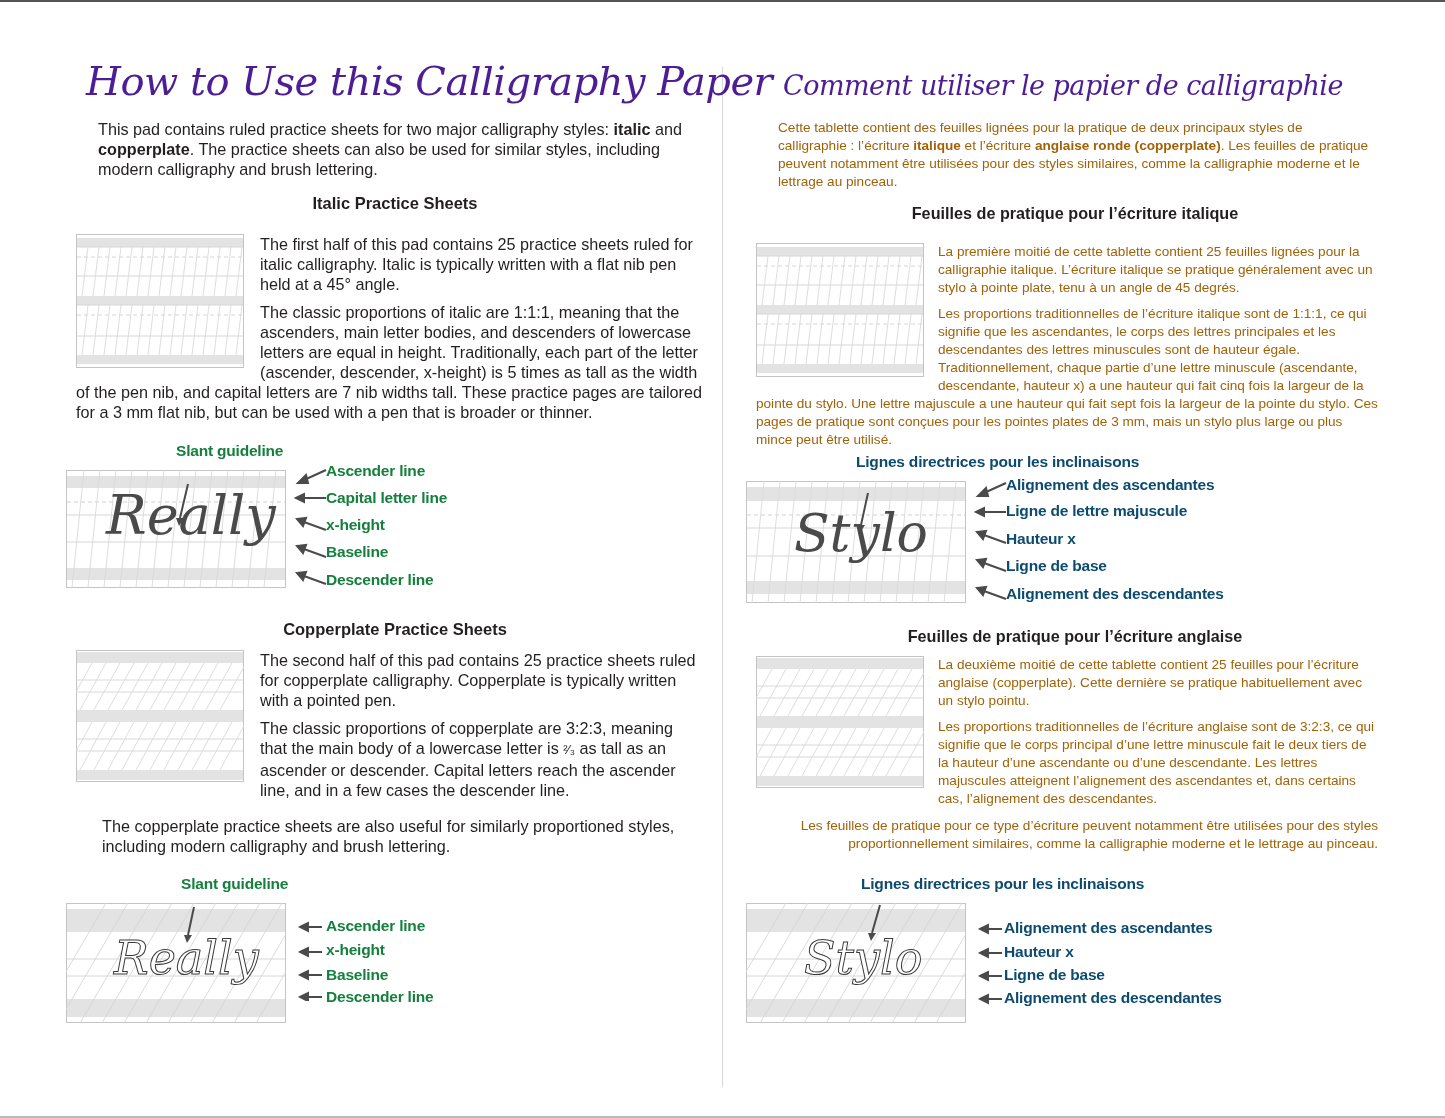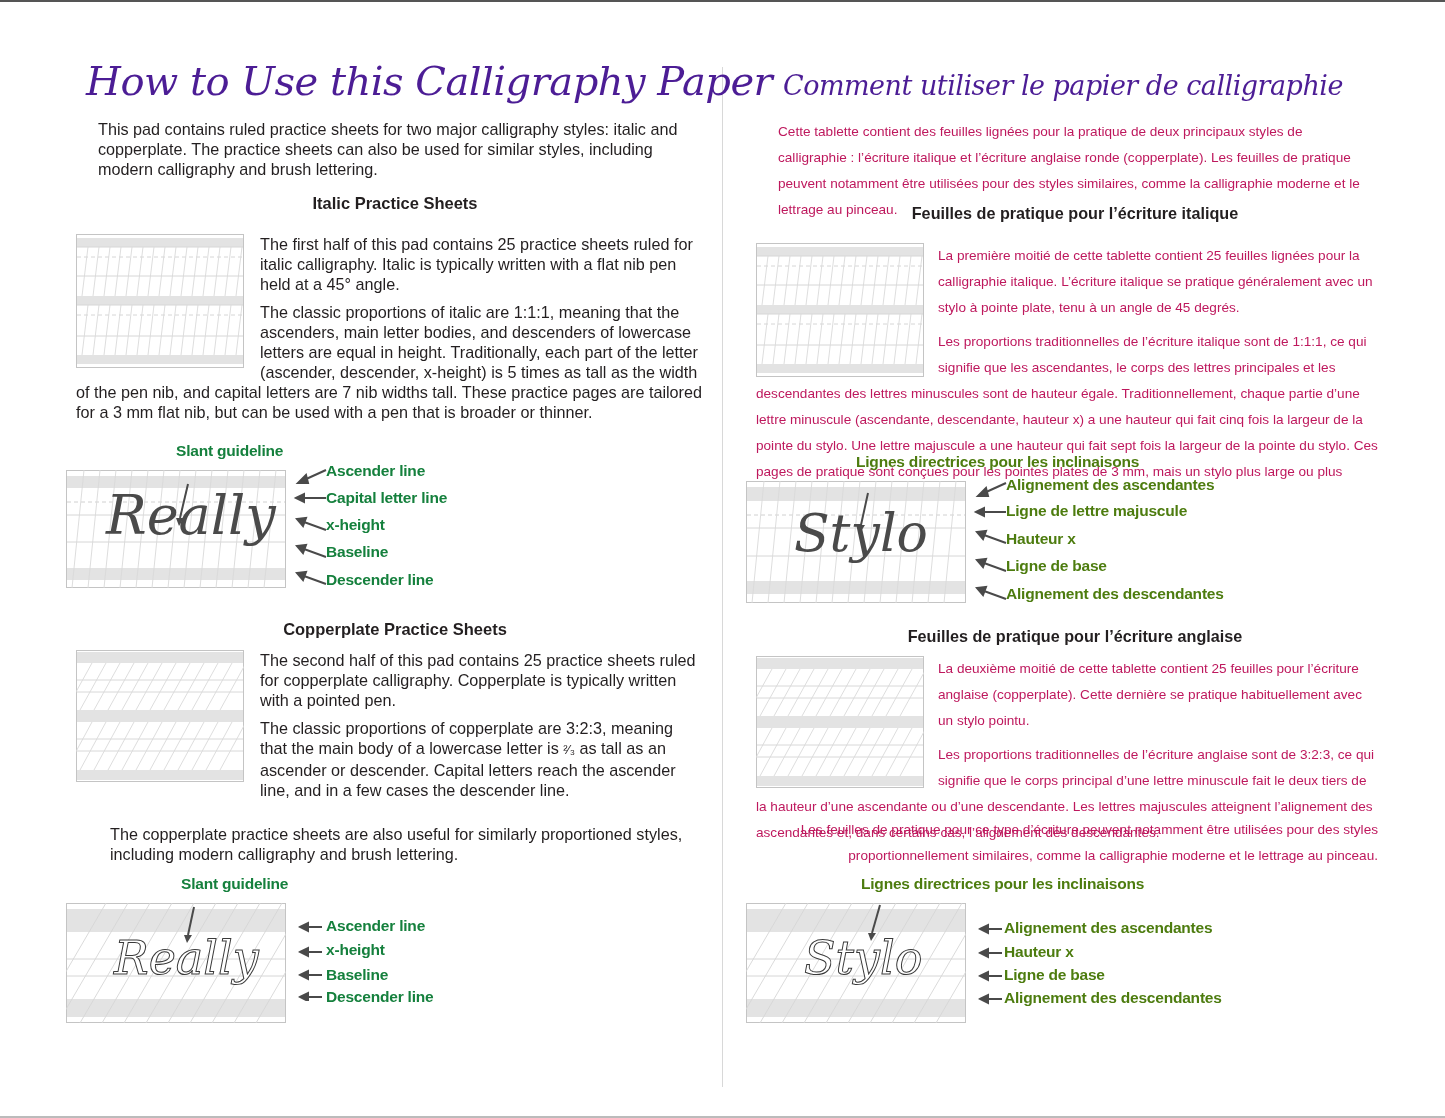--- a/index.html
+++ b/index.html
@@ -12,30 +12,30 @@
   }
   .bottom-rule { position: absolute; left: 0; right: 0; bottom: 0; height: 2px; background: #bbb; }
   .divider { position: absolute; left: 722px; top: 65px; width: 1px; height: 1020px; background: #d8d8d8; }
 
   .abs { position: absolute; }
   .title {
     font-family: "DejaVu Serif", serif; font-style: italic; font-weight: normal;
     color: #4c1d95; white-space: nowrap; letter-spacing: -0.5px;
   }
   .para { font-size: 16.2px; line-height: 20px; color: #231f20; }
-  .para-fr { font-size: 13.6px; line-height: 26px; color: #be185d; }
-  .para b, .para-fr b { font-weight: normal; }
+  .para-fr { font-size: 13.6px; line-height: 18px; color: #a16207; }
+  .para b, .para-fr b { font-weight: bold; }
   .heading { font-weight: bold; font-size: 16.5px; text-align: center; color: #231f20; white-space: nowrap; }
   .heading-fr { font-weight: bold; font-size: 16.2px; text-align: center; color: #231f20; white-space: nowrap; }
   .p-gap { margin: 0 0 8px 0; }
 
   .float-sheet { float: left; margin: 0 16px 4px 0; }
 
   .label { font-weight: bold; color: #15803d; font-size: 15.5px; white-space: nowrap; letter-spacing: -0.2px; }
-  .label-fr { font-weight: bold; color: #4d7c0f; font-size: 15.5px; white-space: nowrap; letter-spacing: -0.2px; }
+  .label-fr { font-weight: bold; color: #0c4a6e; font-size: 15.5px; white-space: nowrap; letter-spacing: -0.2px; }
   .sample-word {
     position: absolute; font-family: "DejaVu Serif", serif; font-style: italic;
     color: #4a4a4a; white-space: nowrap;
   }
   .sample-script { color: #ffffff; -webkit-text-stroke: 1px #3a3a3a; font-weight: normal; }
   svg { display: block; }
 </style>
 </head>
 <body>
 
@@ -198,21 +198,21 @@
           <line x1="144" y1="120" x2="170" y2="72"></line>
       </g>
     </svg>
   </div>
   <p class="p-gap">The second half of this pad contains 25 practice sheets ruled for copperplate calligraphy. Copperplate is typically written with a pointed pen.</p>
   <p style="margin:0;">
     <span>The classic proportions of copperplate are 3:2:3, meaning that the main body of a lowercase letter is </span><span style="font-size:13px;">²⁄₃</span><span> as tall as an ascender or descender. Capital letters reach the ascender line, and in a few cases the descender line.</span>
   </p>
 </div>
 
-<p class="abs para" style="left:98px; top:810px; width:600px; margin:12px;">The copperplate practice sheets are also useful for similarly proportioned styles, including modern calligraphy and brush lettering.</p>
+<p class="abs para" style="left:98px; top:810px; width:600px; margin:4px;">The copperplate practice sheets are also useful for similarly proportioned styles, including modern calligraphy and brush lettering.</p>
 
 <div class="abs" style="left:66px; top:873px; width:400px; height:160px;">
   <div class="abs label" style="left:115px; top:0px;">Slant guideline</div>
   <svg class="abs" style="left:0; top:28px;" width="220" height="120" viewBox="0 0 220 120">
     <rect x="0.5" y="0.5" width="219" height="119" fill="#fff" stroke="#c4c4c4"></rect>
     <rect x="1" y="6" width="218" height="23" fill="#e3e3e3"></rect>
     <rect x="1" y="96" width="218" height="18" fill="#e3e3e3"></rect>
     <g stroke="#d6d6d6">
         <line x1="1" y1="56" x2="219" y2="56"></line>
         <line x1="1" y1="73" x2="219" y2="73"></line>

